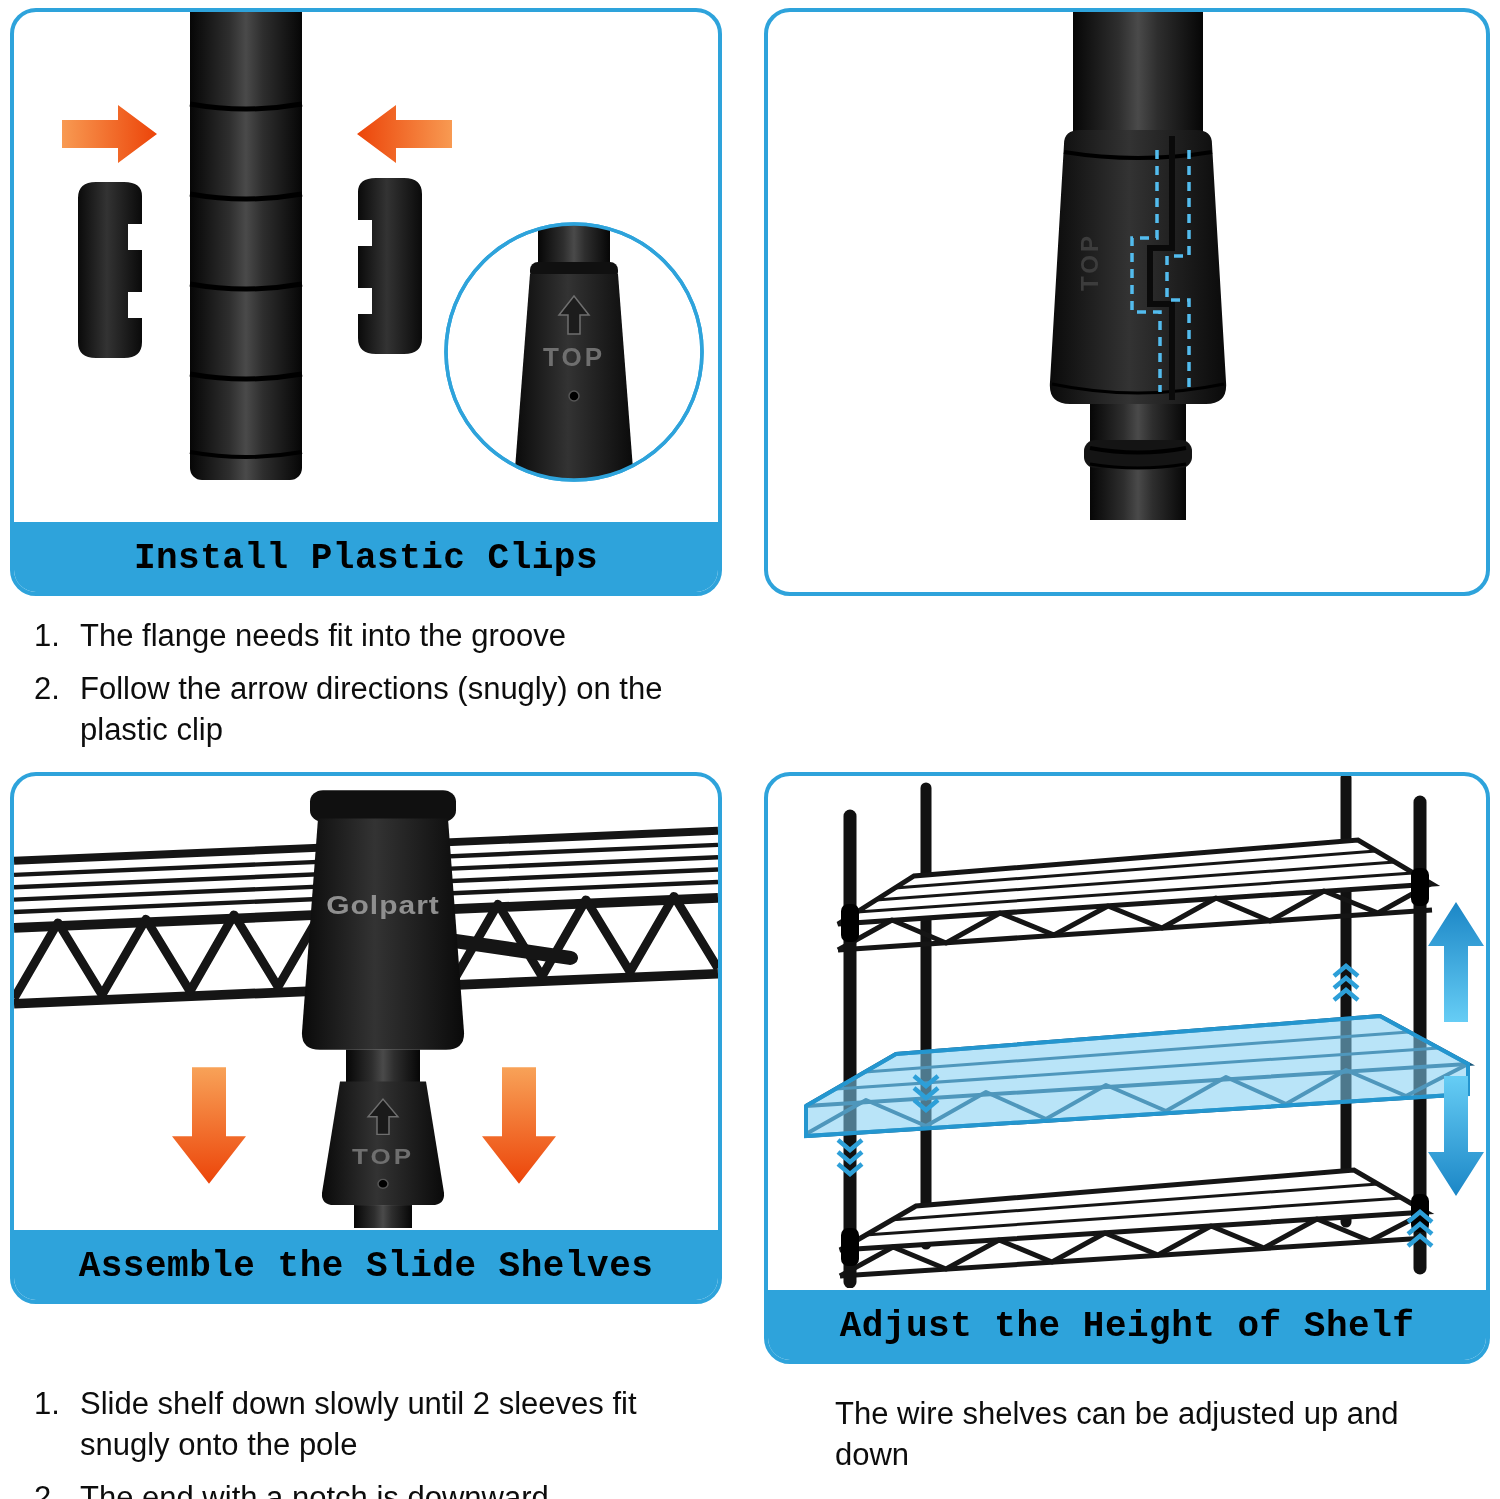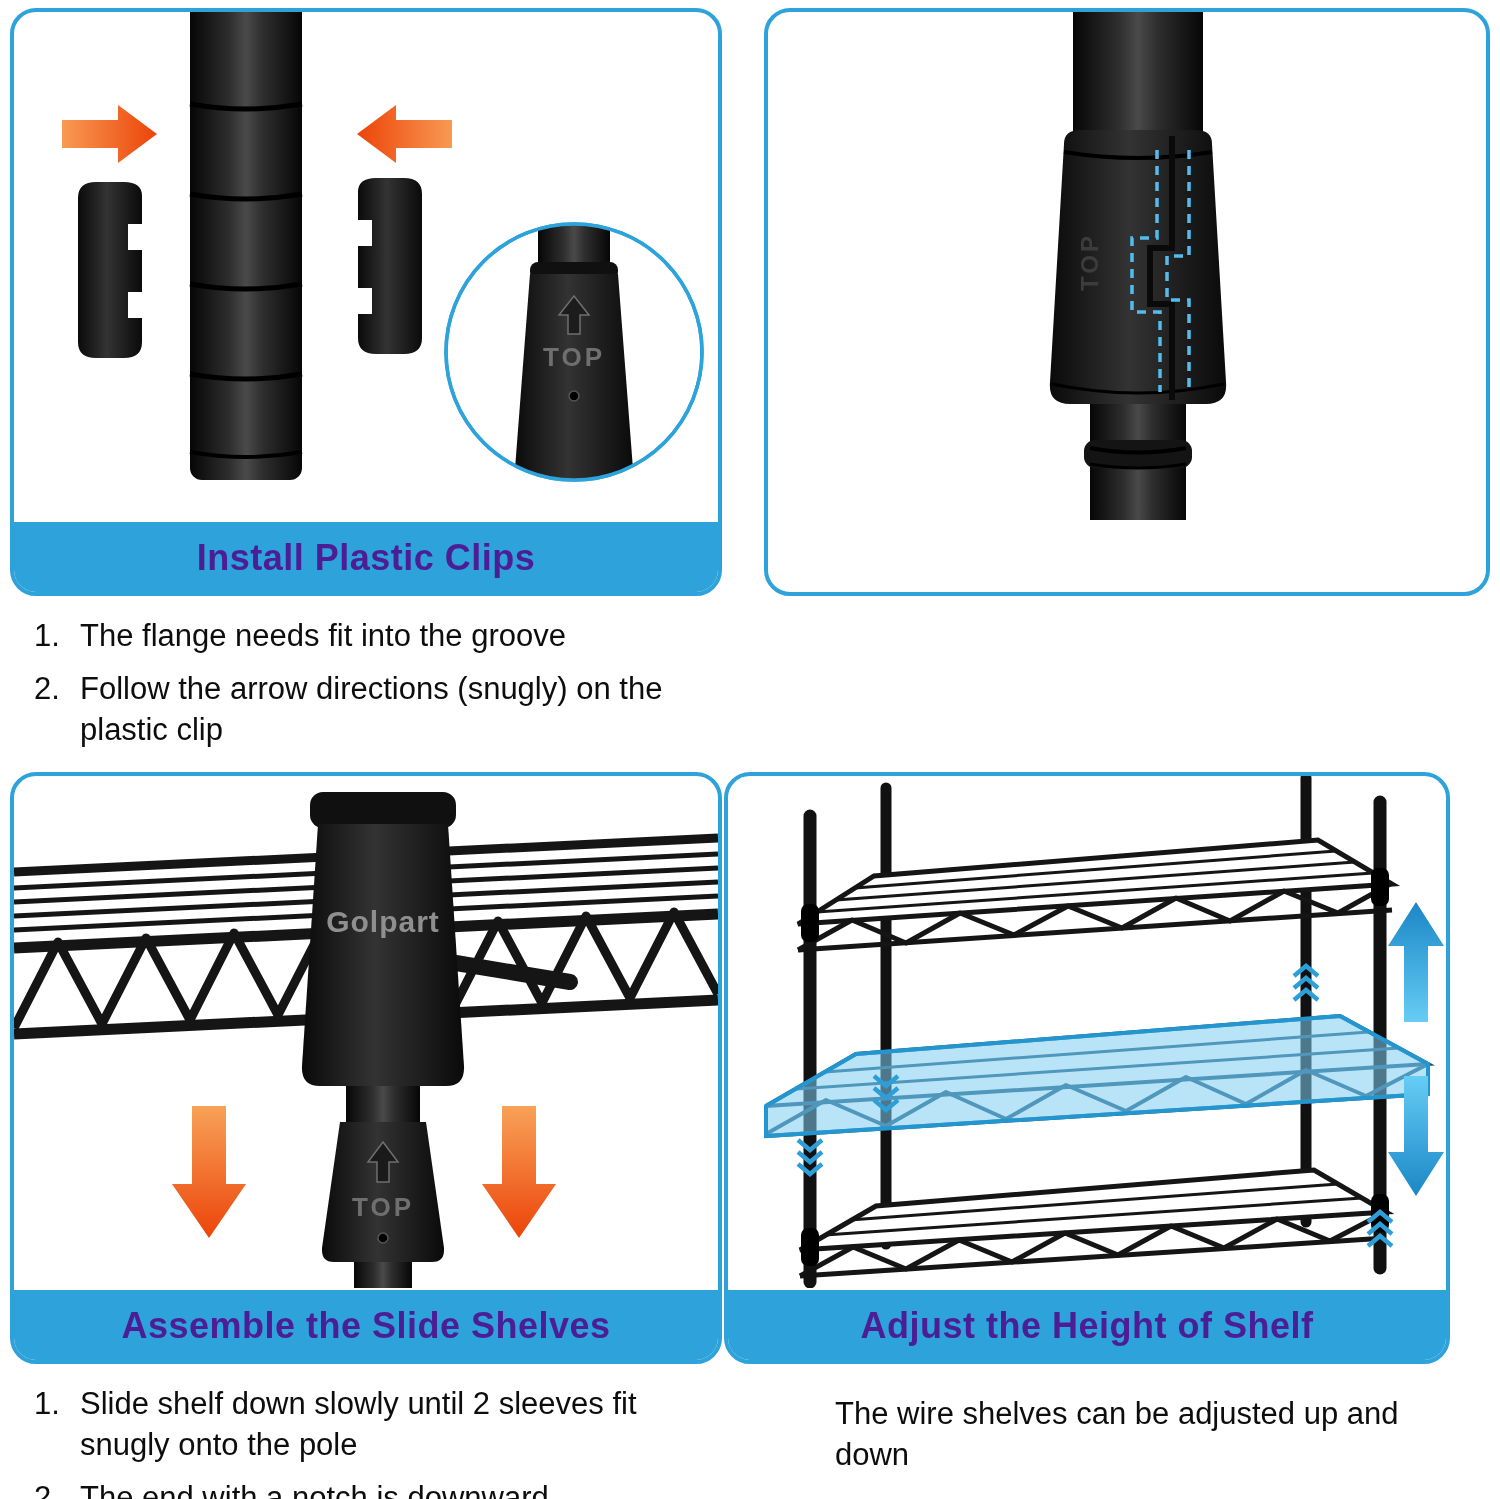--- a/index.html
+++ b/index.html
@@ -14,43 +14,44 @@
   }
   .panel {
     position: absolute;
     background: #ffffff;
     border: 4px solid #2EA3DB;
     border-radius: 26px;
     overflow: hidden;
   }
   .p1 { left: 10px;  top: 8px;   width: 712px; height: 588px; }
   .p2 { left: 764px; top: 8px;   width: 726px; height: 588px; }
-  .p3 { left: 10px;  top: 772px; width: 712px; height: 592px; }
-  .p4 { left: 724px; top: 772px; width: 726px; height: 592px; }
+  .p3 { left: 10px;  top: 772px; width: 712px; height: 532px; }
+  .p4 { left: 764px; top: 772px; width: 726px; height: 592px; }
   .illus {
     position: absolute;
     left: 0; top: 0;
     width: 100%;
     height: calc(100% - 72px);
     display: block;
   }
   .banner {
     position: absolute;
     left: -2px; right: -2px; bottom: -2px;
     height: 72px;
     background: #2EA3DB;
     display: flex;
     align-items: center;
     justify-content: center;
   }
   .banner span {
     font-size: 36px;
     font-weight: 700;
-    color: #4c1d95;
+    color: #000000;
     letter-spacing: 0.5px;
+    font-family: Liberation Mono, monospace;
   }
   .caption {
     position: absolute;
     color: #0d0d0d;
     font-size: 31px;
     line-height: 1.32;
   }
   .cap1 { left: 34px;  top: 616px;  width: 700px; }
   .cap2 { left: 822px; top: 632px;  width: 656px; }
   .cap3 { left: 34px;  top: 1384px; width: 688px; }

